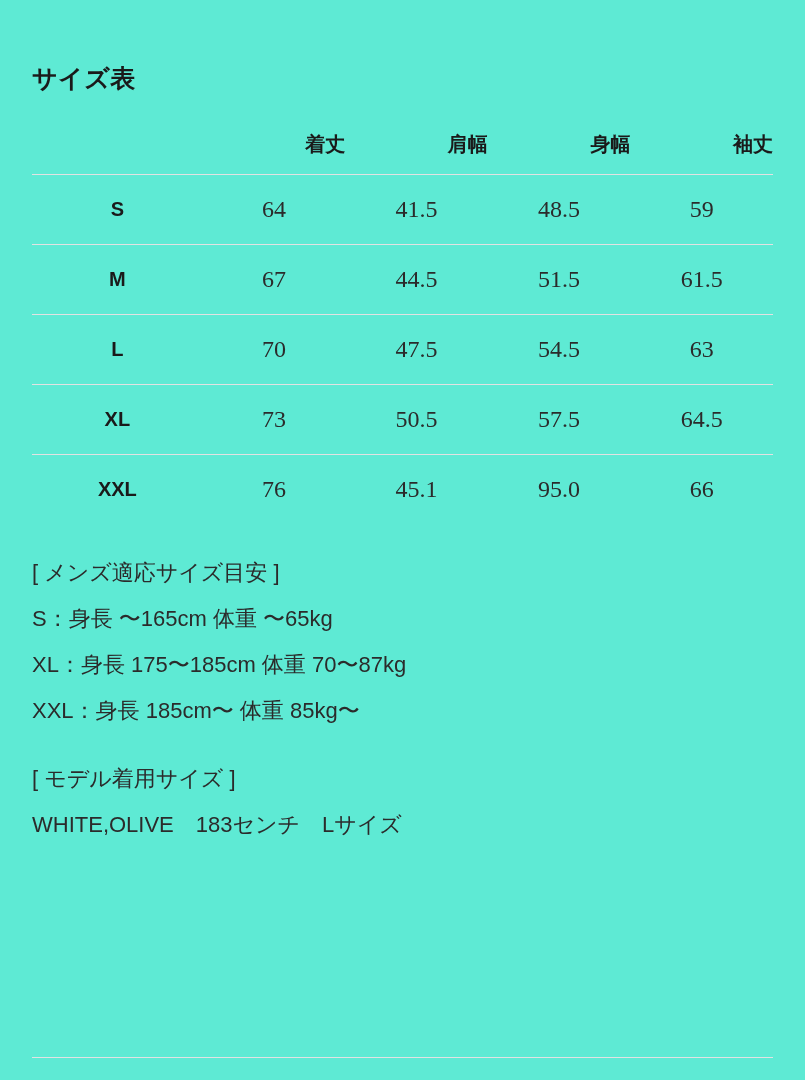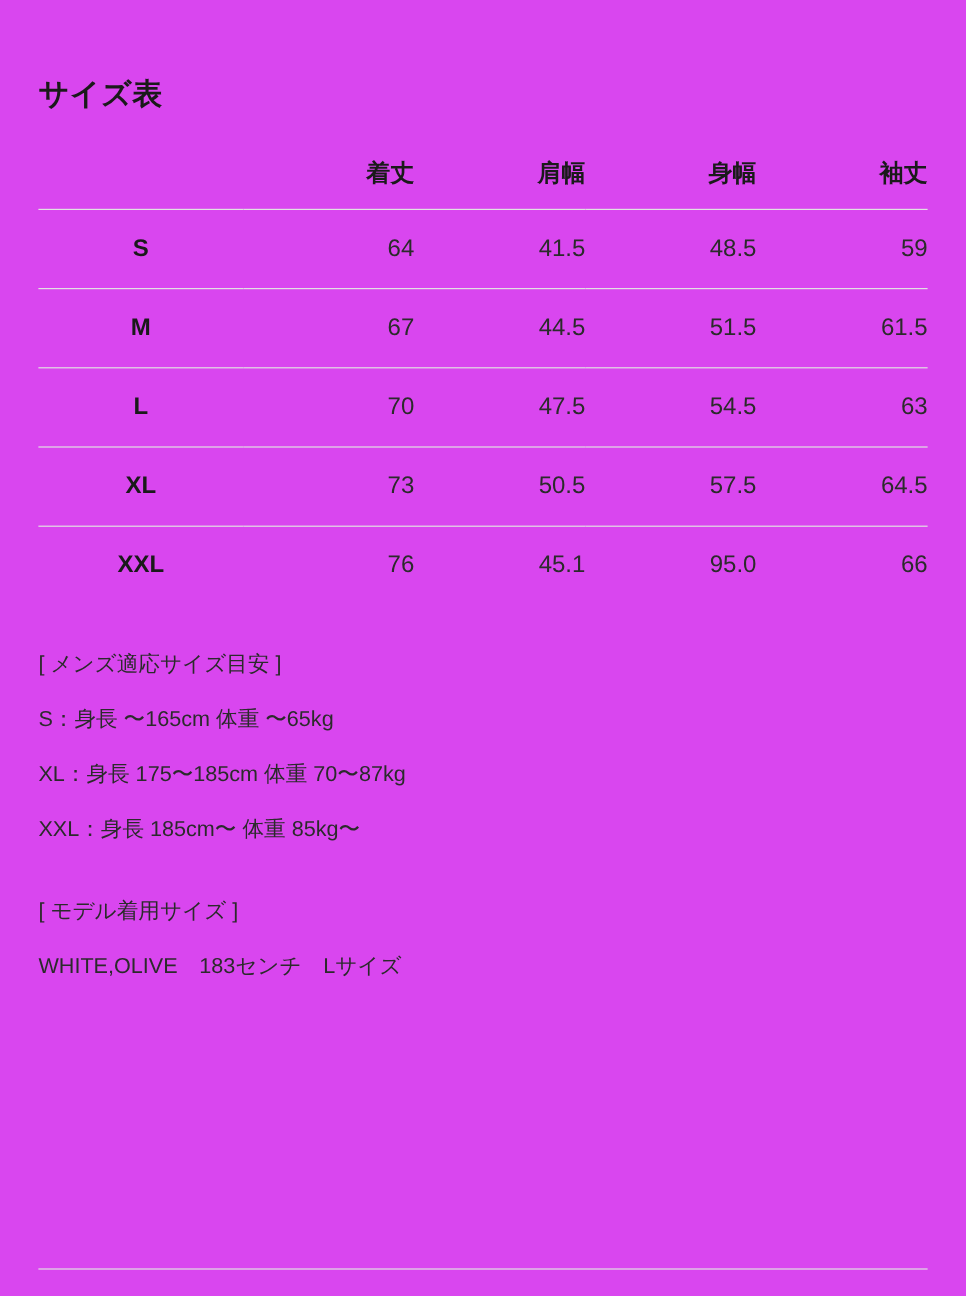--- a/index.html
+++ b/index.html
@@ -13,21 +13,21 @@
     font-family: "Liberation Sans", sans-serif;
     color: #222222;
     -webkit-font-smoothing: antialiased;
   }
   .page {
     position: relative;
     width: 805px;
     height: 1080px;
     box-sizing: border-box;
     padding: 0 32px;
-    background: #d946ef;
+    background: #5eead4;
     overflow: hidden;
   }
   .page-title {
     font-size: 25px;
     font-weight: bold;
     color: #1a1a1a;
     margin: 0;
     padding-top: 62px;
     letter-spacing: 0.5px;
   }
@@ -58,30 +58,31 @@
     border-bottom: none;
   }
   table.size-table th.row-head {
     font-size: 20px;
     font-weight: bold;
     color: #1a1a1a;
     text-align: center;
     padding: 21px 0;
   }
   table.size-table td.cell {
-    font-size: 20px;
+    font-size: 24px;
     color: #2b2b2b;
-    text-align: right;
+    text-align: center;
     padding: 21px 0;
+    font-family: Liberation Serif, serif;
   }
   .notes {
     margin-top: 26px;
   }
   .note-line {
-    font-size: 18px;
+    font-size: 22px;
     line-height: 46px;
     color: #2b2b2b;
     white-space: pre;
   }
   .note-gap {
     height: 22px;
   }
   .bottom-rule {
     position: absolute;
     left: 32px;

